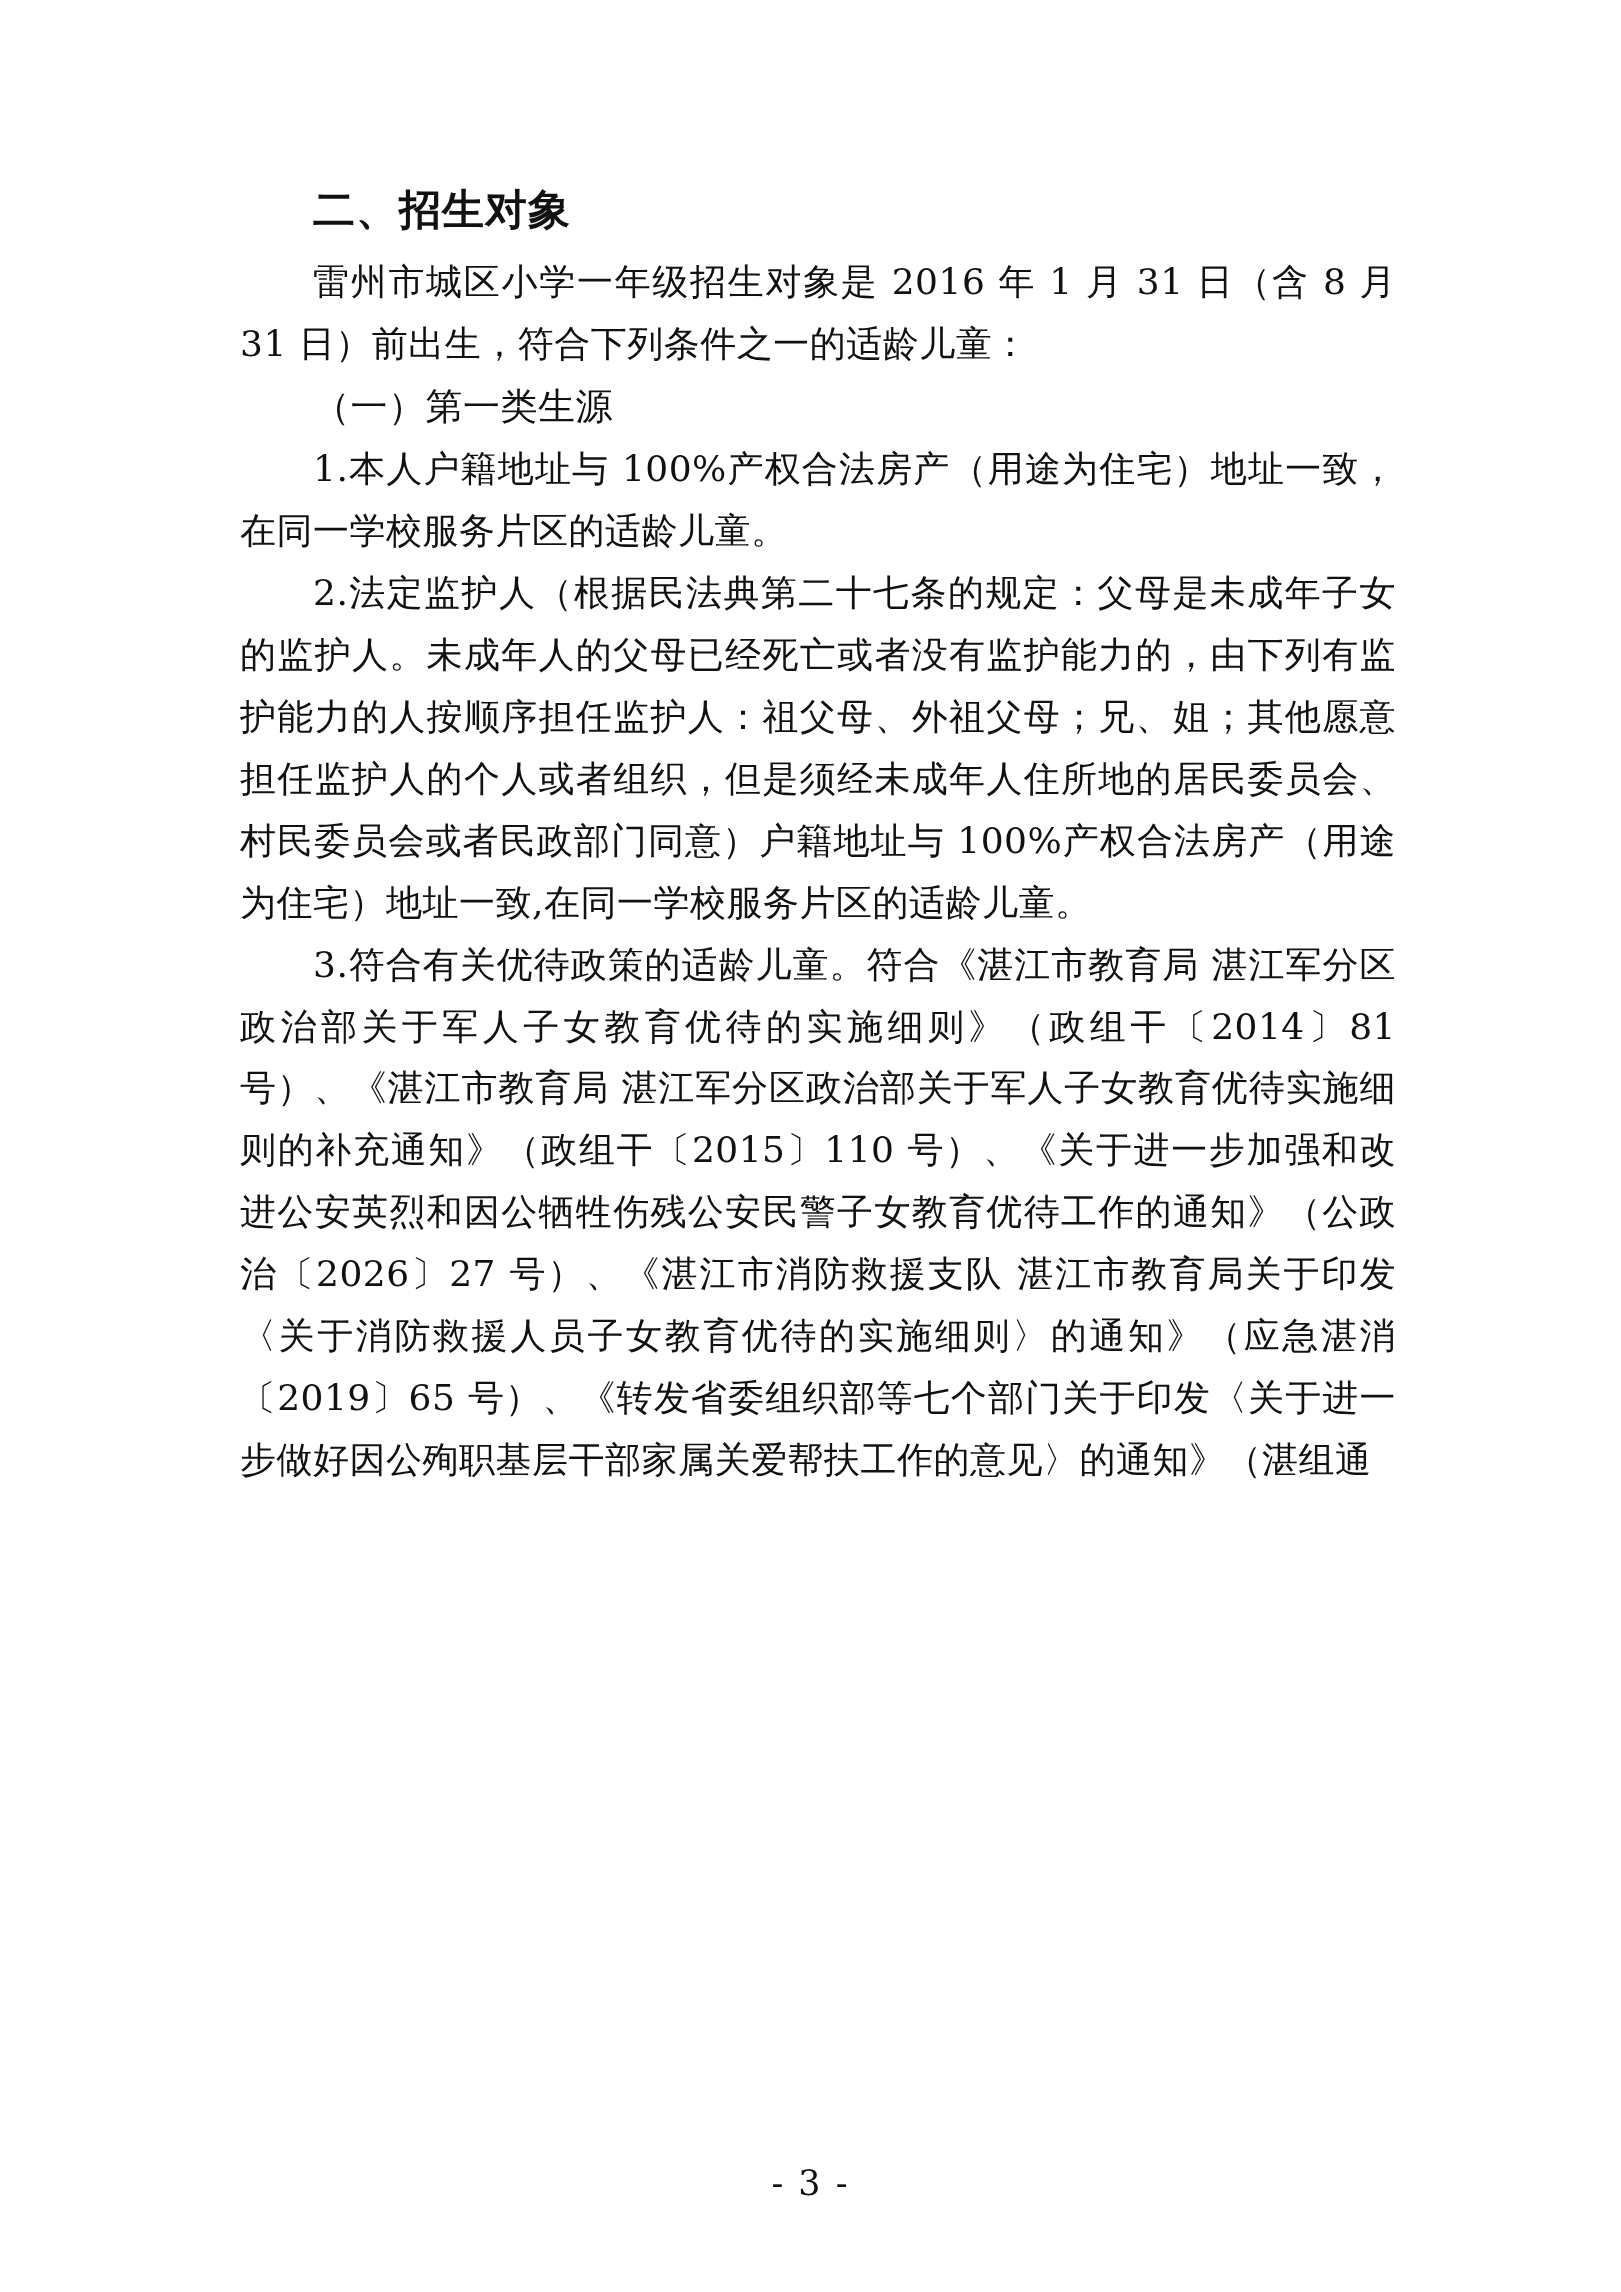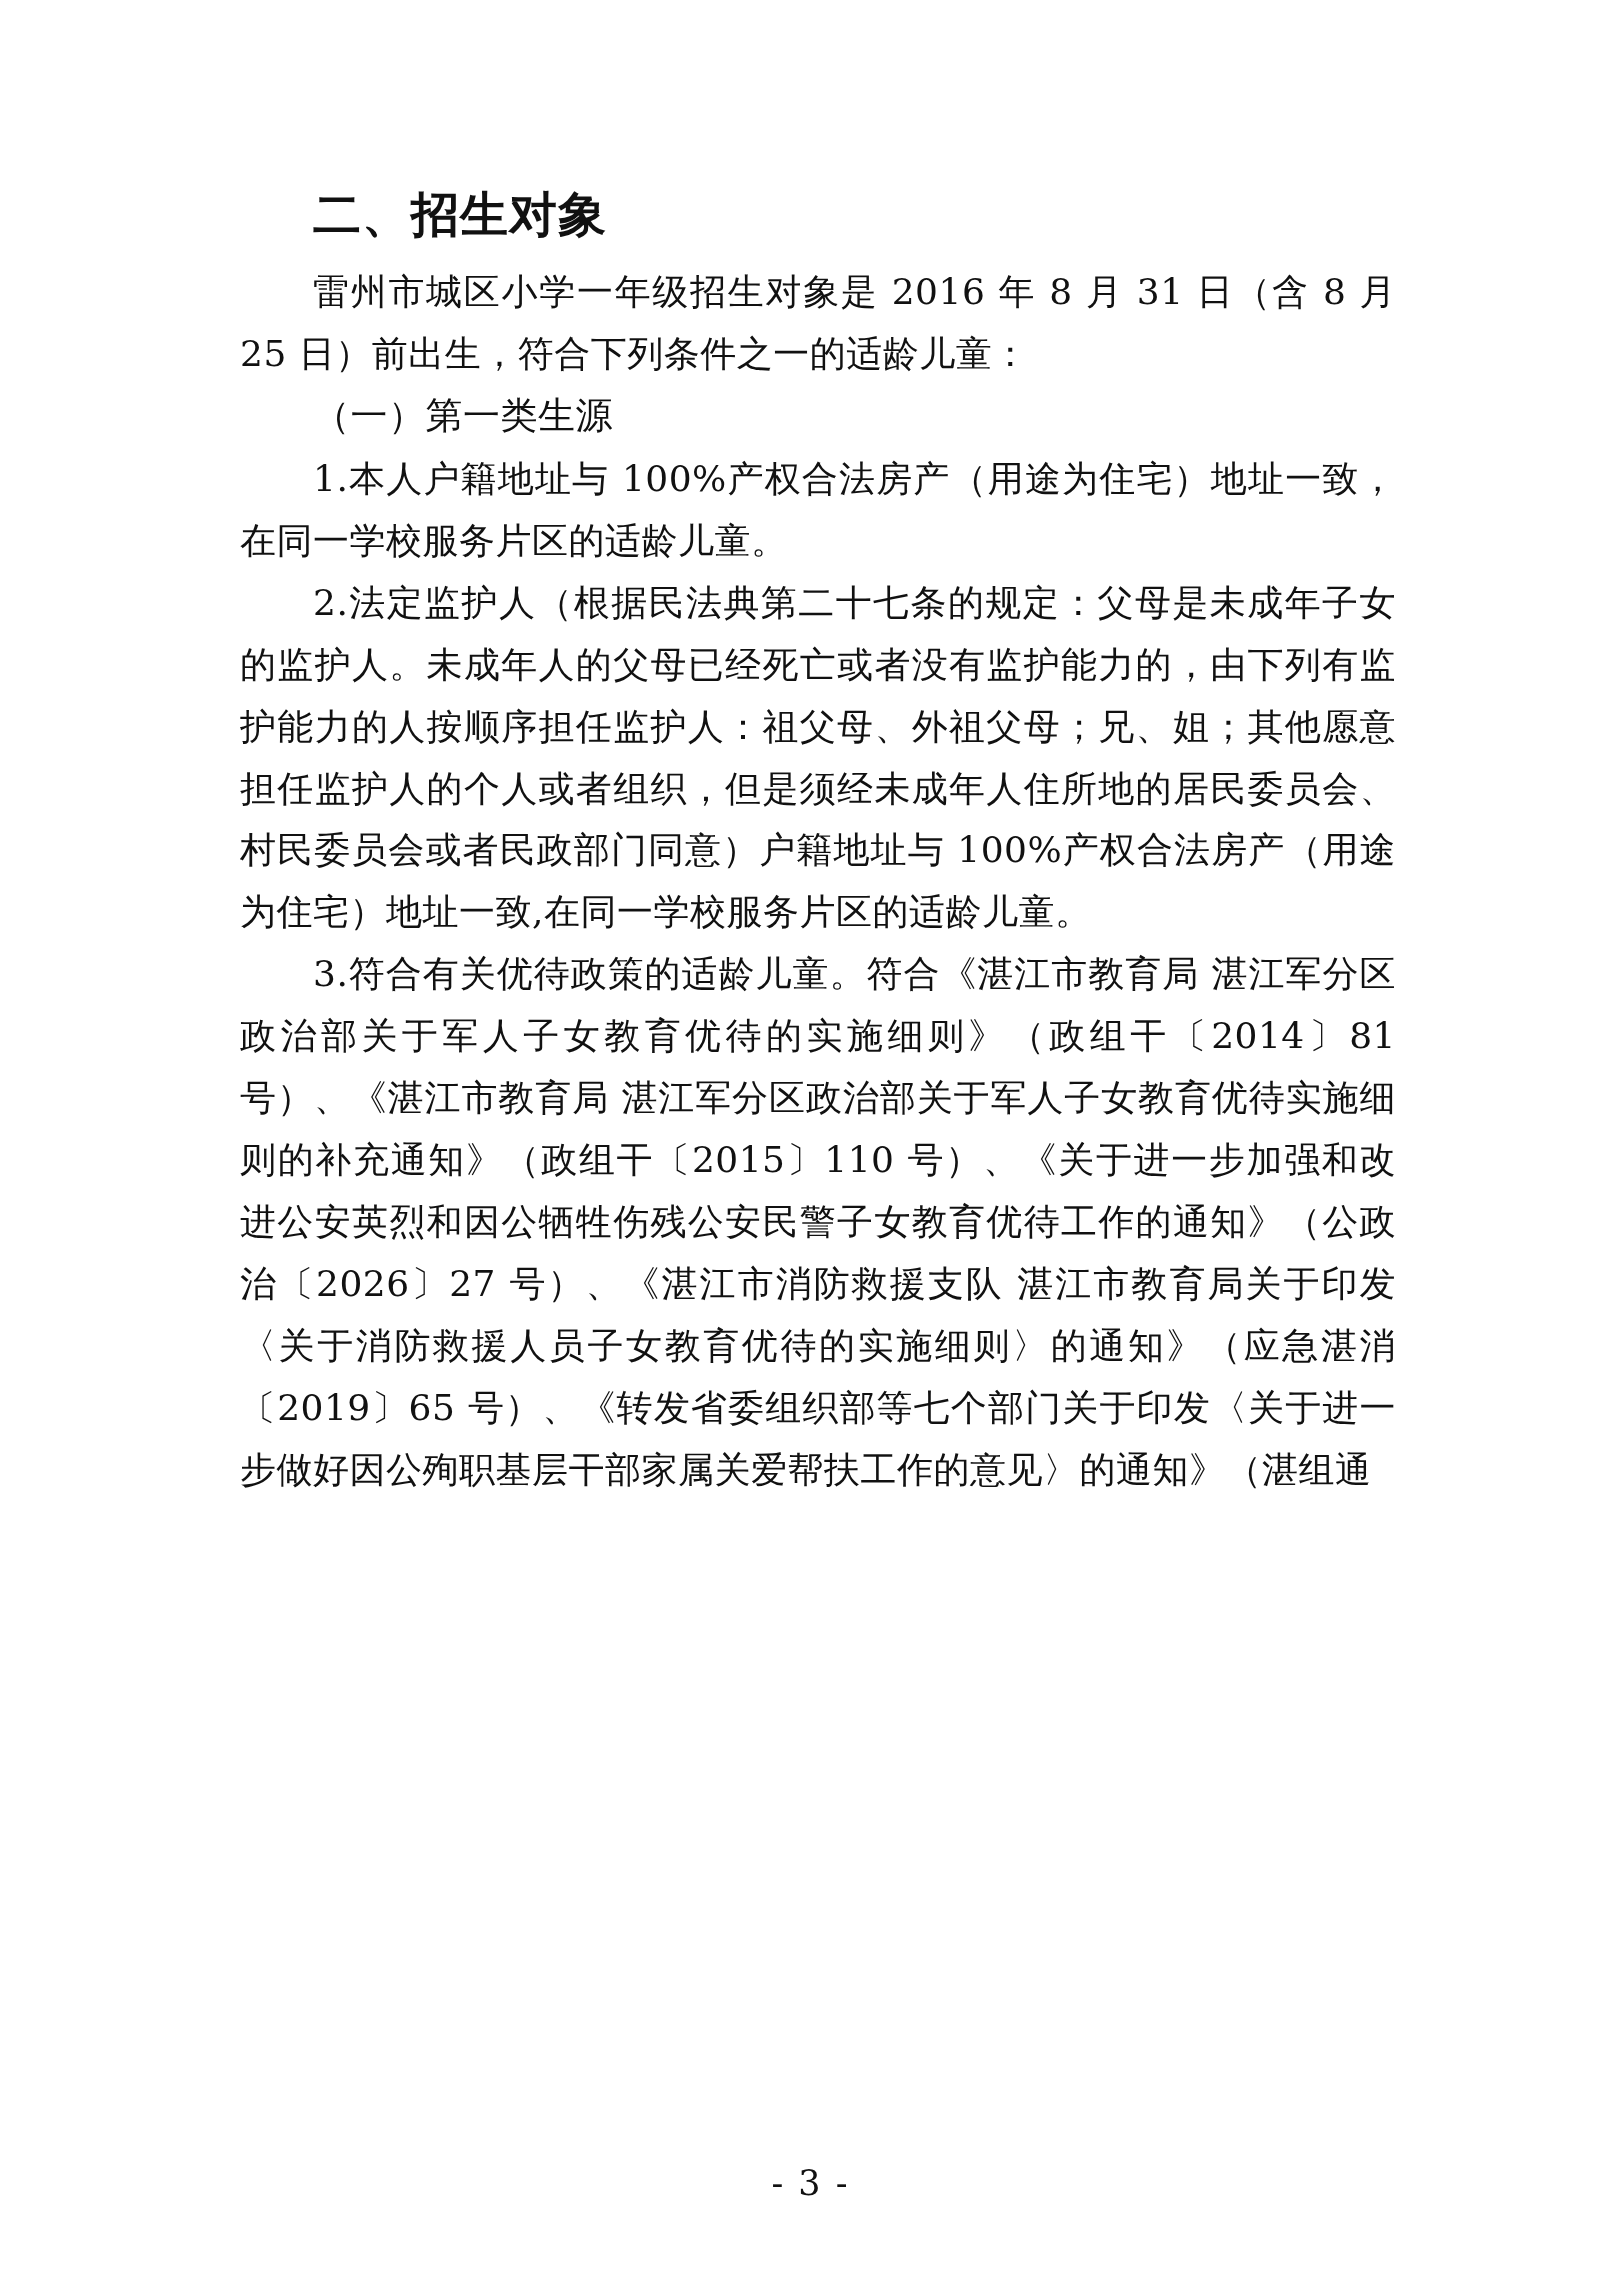--- a/index.html
+++ b/index.html
@@ -25,21 +25,21 @@
     padding: 176px 225px 0 240px;
   }
   .doc-body {
     font-size: 36px;
     line-height: 1.72;
     letter-spacing: 0.5px;
     text-align: justify;
     text-justify: inter-ideograph;
   }
   .heading {
-    font-size: 48px;
+    font-size: 42px;
     font-weight: bold;
     margin: 0 0 7.8px 0;
     text-indent: 73px;
     line-height: 1.6;
     letter-spacing: 1px;
   }
   .subheading {
     font-size: 37px;
     font-weight: normal;
     margin: 0;
@@ -65,21 +65,21 @@
     font-family: "DejaVu Serif", "Liberation Serif", serif;
     letter-spacing: 2px;
   }
 </style>
 </head>
 <body>
 
 <div class="page">
   <div class="doc-body">
     <p class="heading">二、招生对象</p>
-    <p class="para">雷州市城区小学一年级招生对象是 2016 年 8 月 31 日（含 8 月 25 日）前出生，符合下列条件之一的适龄儿童：</p>
+    <p class="para">雷州市城区小学一年级招生对象是 2016 年 1 月 31 日（含 8 月 31 日）前出生，符合下列条件之一的适龄儿童：</p>
     <p class="subheading">（一）第一类生源</p>
     <p class="para-num">1.本人户籍地址与 100%产权合法房产（用途为住宅）地址一致，在同一学校服务片区的适龄儿童。</p>
     <p class="para-num">2.法定监护人（根据民法典第二十七条的规定：父母是未成年子女的监护人。未成年人的父母已经死亡或者没有监护能力的，由下列有监护能力的人按顺序担任监护人：祖父母、外祖父母；兄、姐；其他愿意担任监护人的个人或者组织，但是须经未成年人住所地的居民委员会、村民委员会或者民政部门同意）户籍地址与 100%产权合法房产（用途为住宅）地址一致,在同一学校服务片区的适龄儿童。</p>
     <p class="para-num">3.符合有关优待政策的适龄儿童。符合《湛江市教育局 湛江军分区政治部关于军人子女教育优待的实施细则》（政组干〔2014〕81 号）、《湛江市教育局 湛江军分区政治部关于军人子女教育优待实施细则的补充通知》（政组干〔2015〕110 号）、《关于进一步加强和改进公安英烈和因公牺牲伤残公安民警子女教育优待工作的通知》（公政治〔2026〕27 号）、《湛江市消防救援支队 湛江市教育局关于印发〈关于消防救援人员子女教育优待的实施细则〉的通知》（应急湛消〔2019〕65 号）、《转发省委组织部等七个部门关于印发〈关于进一步做好因公殉职基层干部家属关爱帮扶工作的意见〉的通知》（湛组通</p>
   </div>
   <div class="page-number">- 3 -</div>
 </div>
 
 
 </body></html>

